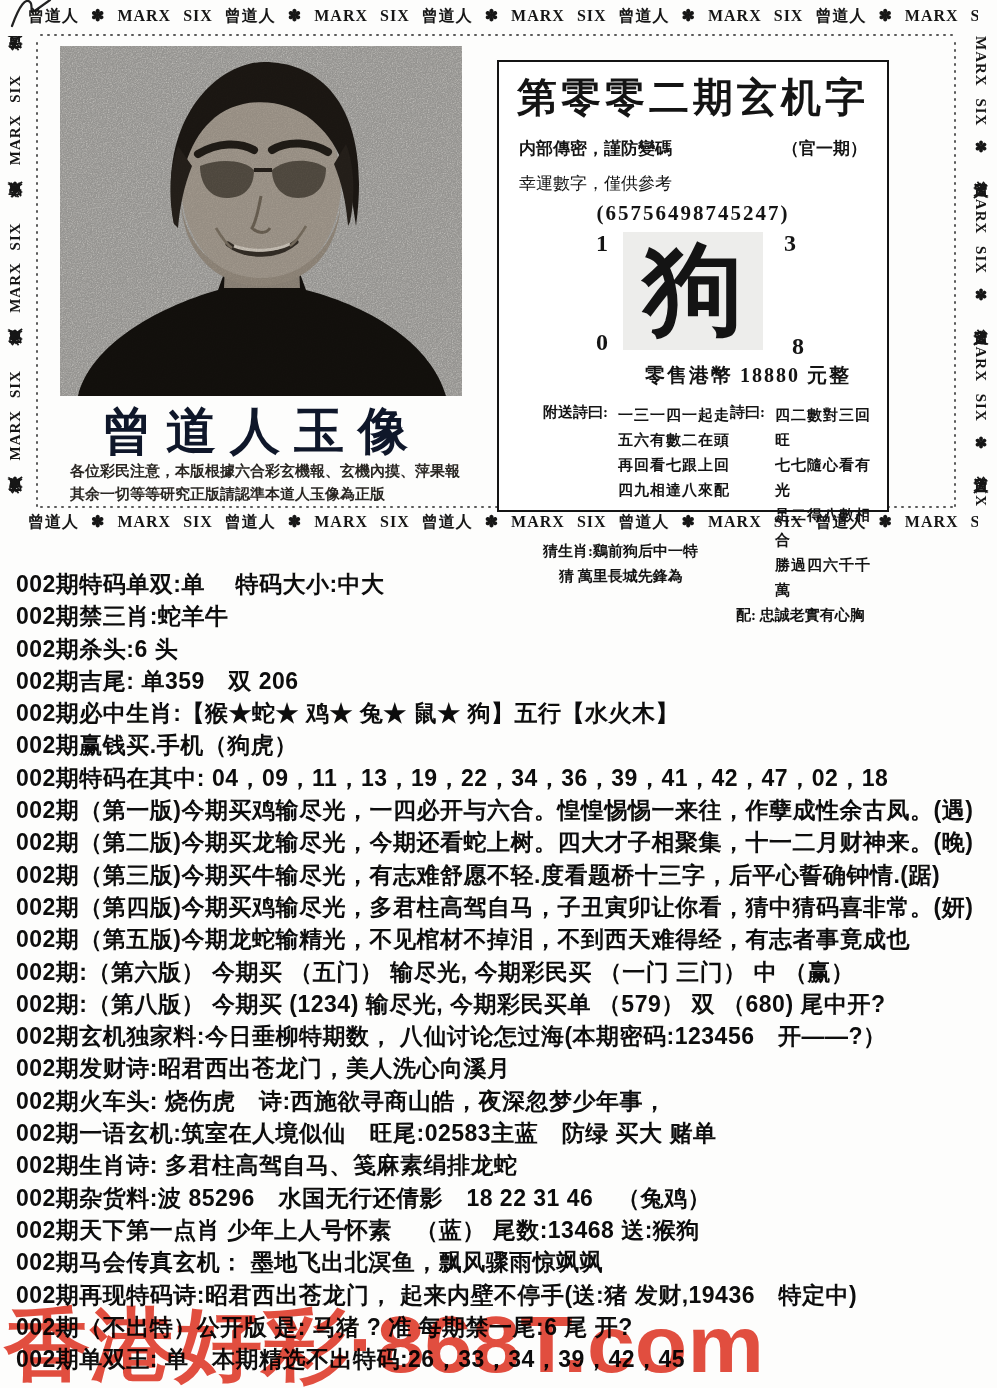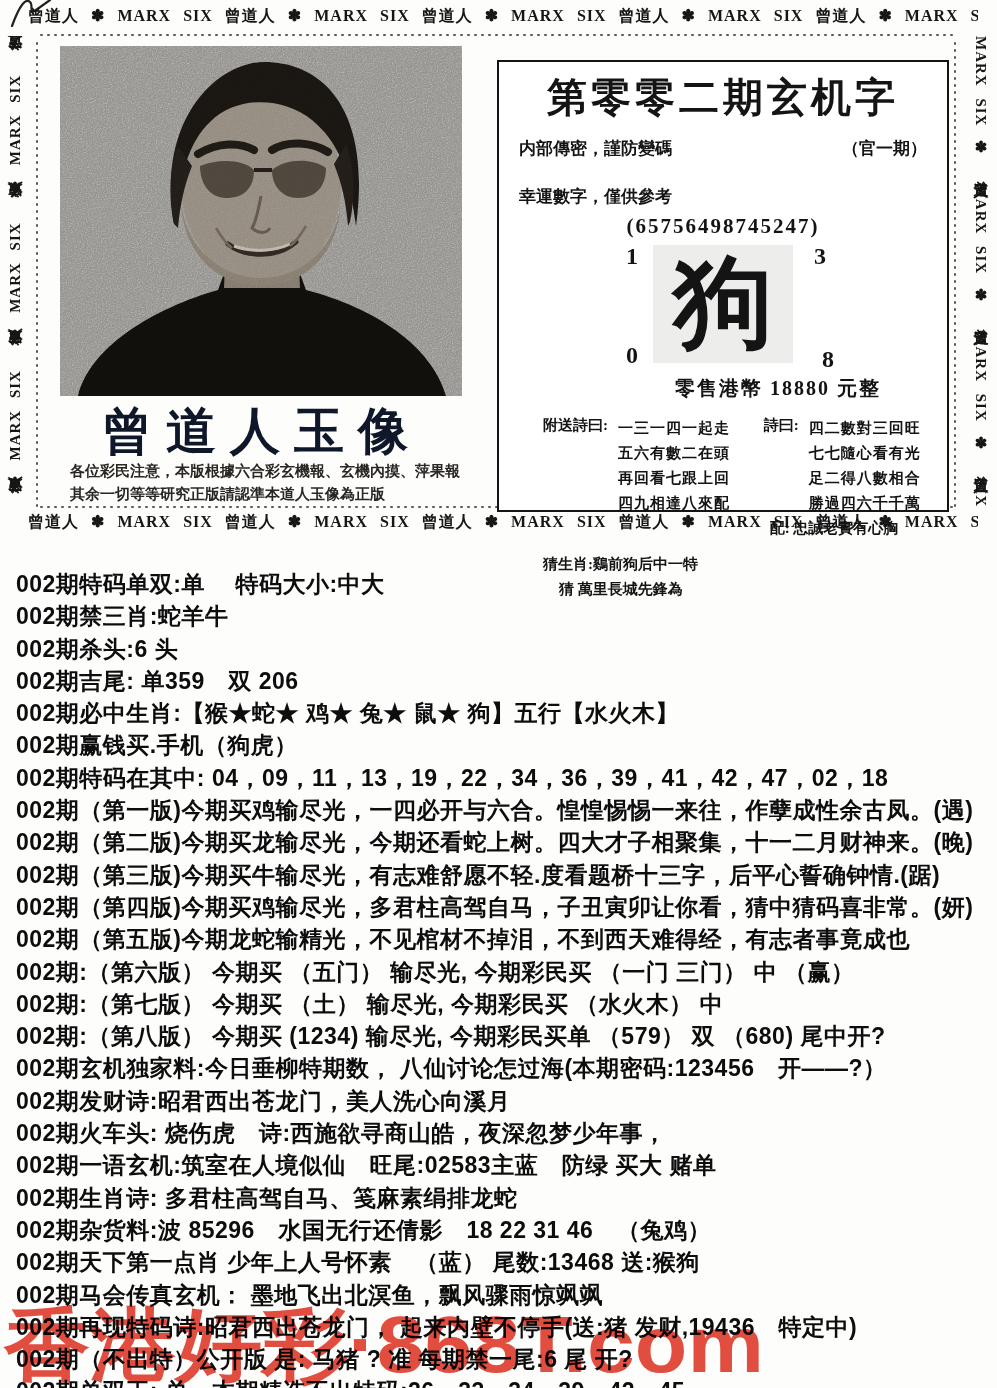--- a/index.html
+++ b/index.html
@@ -23,27 +23,27 @@
   
   .photo{position:absolute;left:60px;top:46px;width:402px;height:350px;}
   .caption{position:absolute;left:62px;top:398px;width:400px;text-align:center;
            font-family:"Liberation Serif",serif;font-weight:bold;font-size:50px;
            letter-spacing:14px;color:#0f172a;}
   .notice{position:absolute;left:70px;top:460px;width:410px;
           font-family:"Liberation Serif",serif;font-weight:bold;font-size:15px;
           line-height:23px;color:#2a2723;}
 
   
-  .panel{position:absolute;left:497px;top:60px;width:452px;height:452px;
+  .panel{position:absolute;left:497px;top:60px;width:392px;height:452px;
          border:2.5px solid #141414;background:#fff;box-sizing:border-box;
          font-family:"Liberation Serif",serif;color:#141414;}
   .panel .title{text-align:center;margin-top:8px;font-size:40px;font-weight:bold;letter-spacing:4px;}
   .panel .row{display:flex;justify-content:space-between;padding:0 20px;margin-top:12px;
               font-size:17px;font-weight:bold;}
-  .panel .row2{padding:0 20px;margin-top:25px;font-size:17px;font-weight:bold;}
+  .panel .row2{padding:0 20px;margin-top:12px;font-size:17px;font-weight:normal;}
   .panel .lucky{text-align:center;margin-top:6px;font-size:21px;font-weight:bold;letter-spacing:2px;}
   .zodiac-wrap{position:relative;width:230px;height:120px;margin:6px auto 0 auto;}
   .zodiac-box{position:absolute;left:45px;top:0;width:140px;height:118px;background:#ededeb;
               display:flex;align-items:center;justify-content:center;}
   .zodiac-char{font-size:100px;font-weight:bold;line-height:1;font-family:"Liberation Serif",serif;}
   .corner{position:absolute;font-size:24px;font-weight:bold;}
   .corner.tl{left:18px;top:-2px;}
   .corner.tr{right:12px;top:-2px;}
   .corner.bl{left:18px;bottom:-4px;}
   .corner.br{right:4px;bottom:-8px;}
@@ -191,21 +191,20 @@
     <div class="tip-line">002期吉尾: 单359　双 206</div>
     <div class="tip-line">002期必中生肖:【猴★蛇★ 鸡★ 兔★ 鼠★ 狗】五行【水火木】</div>
     <div class="tip-line">002期赢钱买.手机（狗虎）</div>
     <div class="tip-line">002期特码在其中: 04，09，11，13，19，22，34，36，39，41，42，47，02，18</div>
     <div class="tip-line">002期（第一版)今期买鸡输尽光，一四必开与六合。惶惶惕惕一来往，作孽成性余古凤。(遇)</div>
     <div class="tip-line">002期（第二版)今期买龙输尽光，今期还看蛇上树。四大才子相聚集，十一二月财神来。(晚)</div>
     <div class="tip-line">002期（第三版)今期买牛输尽光，有志难舒愿不轻.度看题桥十三字，后平心誓确钟情.(踞)</div>
     <div class="tip-line">002期（第四版)今期买鸡输尽光，多君柱高驾自马，子丑寅卯让你看，猜中猜码喜非常。(妍)</div>
     <div class="tip-line">002期（第五版)今期龙蛇输精光，不见棺材不掉泪，不到西天难得经，有志者事竟成也</div>
     <div class="tip-line">002期:（第六版） 今期买 （五门） 输尽光, 今期彩民买 （一门 三门） 中 （赢）</div>
-    <div class="tip-line">002期:（第七版） 今期买 （土） 输尽光, 今期彩民买 （水火木） 中</div>
     <div class="tip-line">002期:（第八版） 今期买 (1234) 输尽光, 今期彩民买单 （579） 双 （680) 尾中开?</div>
     <div class="tip-line">002期玄机独家料:今日垂柳特期数， 八仙讨论怎过海(本期密码:123456　开——?）</div>
     <div class="tip-line">002期发财诗:昭君西出苍龙门，美人洗心向溪月</div>
     <div class="tip-line">002期火车头: 烧伤虎　诗:西施欲寻商山皓，夜深忽梦少年事，</div>
     <div class="tip-line">002期一语玄机:筑室在人境似仙　旺尾:02583主蓝　防绿 买大 赌单</div>
     <div class="tip-line">002期生肖诗: 多君柱高驾自马、笺麻素绢排龙蛇</div>
     <div class="tip-line">002期杂货料:波 85296　水国无行还倩影　18 22 31 46　（兔鸡）</div>
     <div class="tip-line">002期天下第一点肖 少年上人号怀素　（蓝） 尾数:13468 送:猴狗</div>
     <div class="tip-line">002期马会传真玄机： 墨地飞出北溟鱼，飘风骤雨惊飒飒</div>
     <div class="tip-line">002期再现特码诗:昭君西出苍龙门， 起来内壁不停手(送:猪 发财,19436　特定中)</div>

